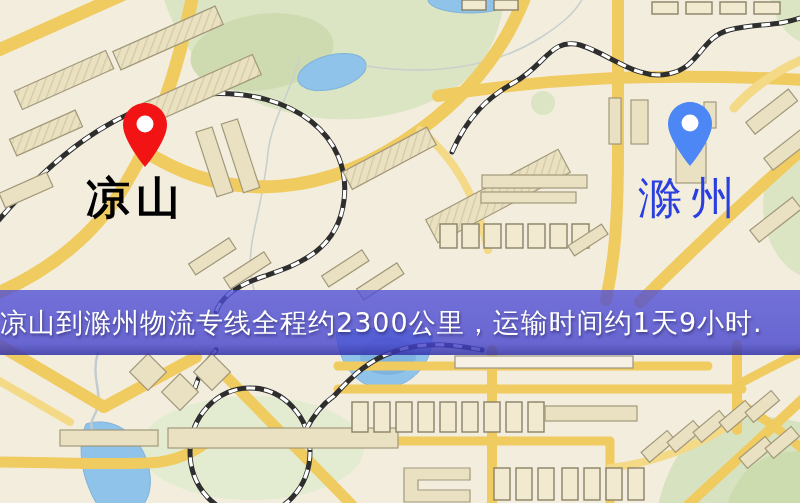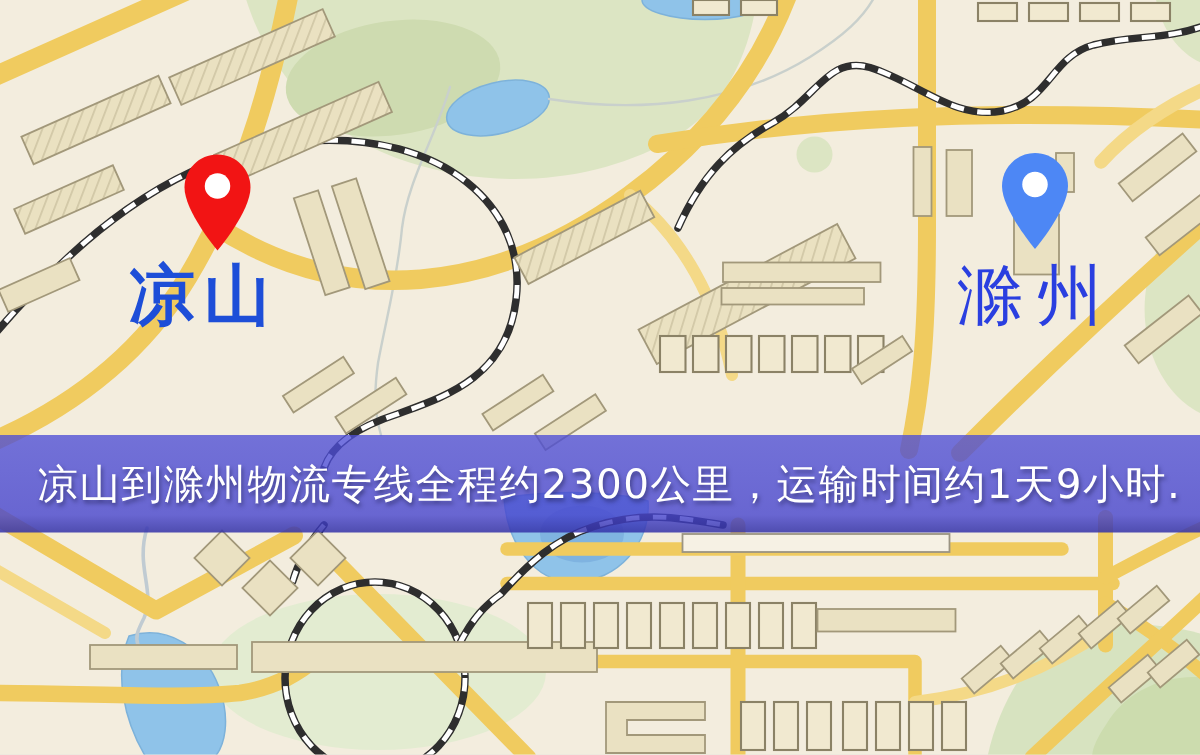--- a/index.html
+++ b/index.html
@@ -30,21 +30,21 @@
 
   
   .city-label{position:absolute;font-size:44px;line-height:1;white-space:nowrap;}
   .origin-label{left:86px;top:176px;font-weight:700;letter-spacing:6px;}
   .dest-label{left:638px;top:176px;font-weight:500;letter-spacing:9px;}
 
   
   .banner{position:absolute;left:0;top:290px;width:800px;height:65px;
     background:linear-gradient(rgba(78,78,214,0.78) 0%, rgba(70,68,206,0.80) 82%, rgba(52,50,168,0.86) 100%);
     display:flex;align-items:center;}
-  .banner-text{padding-left:25px;font-size:27px;color:#ffffff;letter-spacing:1px;
+  .banner-text{font-size:27px;color:#ffffff;letter-spacing:1px;
     text-shadow:1px 2px 3px rgba(25,25,70,0.55);white-space:nowrap;}
 </style>
 </head>
 <body>
 
 <div class="stage">
 
   <svg class="map-svg" width="800" height="503" viewBox="0 0 800 503" aria-hidden="true">
     <defs>
       <pattern id="hatch" width="7" height="7" patternUnits="userSpaceOnUse" patternTransform="rotate(45)">
@@ -183,21 +183,21 @@
       <rect class="b" x="765" y="436" width="34" height="13" transform="rotate(-40 782 442)"></rect>
     </g>
   </svg>
 
   <div class="marker origin">
     <svg viewBox="0 0 46 66">
       <path d="M23 1 C10.8 1 1 10.8 1 23 C1 39 23 65 23 65 C23 65 45 39 45 23 C45 10.8 35.2 1 23 1 Z" fill="#f21414"></path>
       <circle cx="23" cy="22" r="8.5" fill="#ffffff"></circle>
     </svg>
   </div>
-  <div class="city-label origin-label" style="color: #1d4ed8;">凉山</div>
+  <div class="city-label origin-label" style="color: #000000;">凉山</div>
 
   <div class="marker destination">
     <svg viewBox="0 0 46 66">
       <path d="M23 1 C10.8 1 1 10.8 1 23 C1 39 23 65 23 65 C23 65 45 39 45 23 C45 10.8 35.2 1 23 1 Z" fill="#4d87f5"></path>
       <circle cx="23" cy="22" r="8.5" fill="#ffffff"></circle>
     </svg>
   </div>
   <div class="city-label dest-label" style="color: rgb(42, 63, 224); text-align: center;">滁州</div>
 
   <div class="banner">

